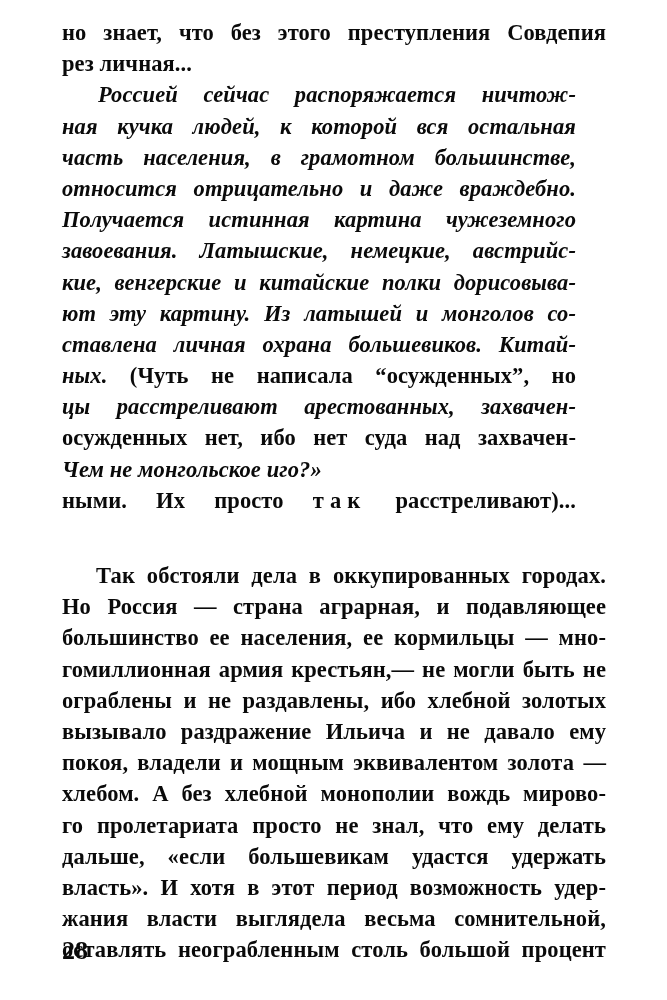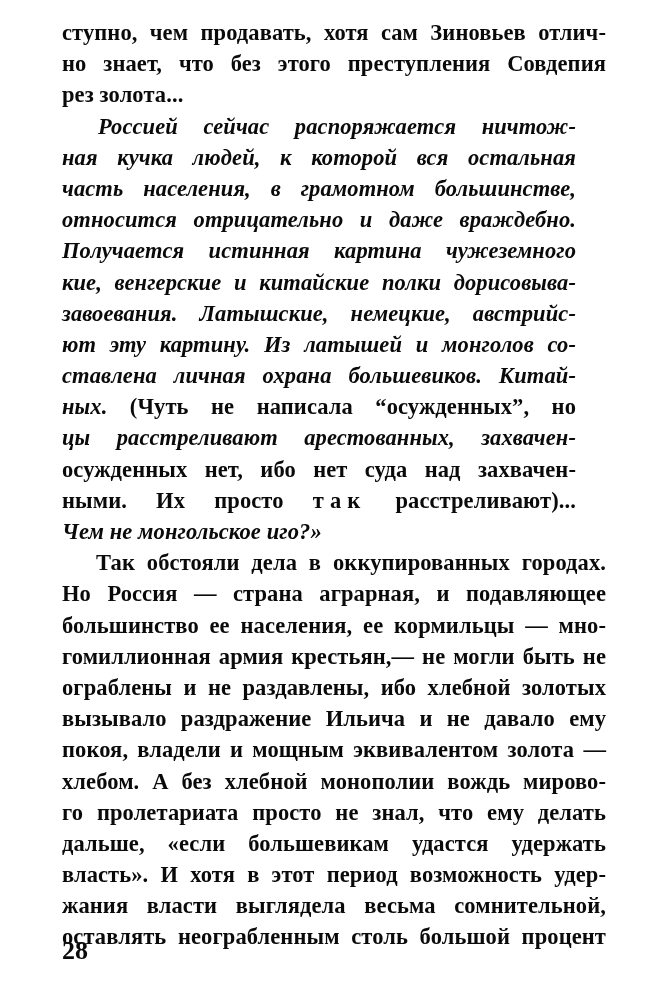--- a/index.html
+++ b/index.html
@@ -30,20 +30,21 @@
     text-align: justify;
     text-align-last: justify;
     font-weight: bold;
     letter-spacing: 0.1px;
   }
   .line.last {
     text-align-last: left;
   }
   .line.indent {
     padding-left: 34px;
+    margin-top: 44px;
   }
   .quote .line {
     width: 514px;
   }
   .quote .line.first {
     padding-left: 36px;
     width: 478px;
   }
   .it {
     font-style: italic;
@@ -62,40 +63,39 @@
     font-weight: bold;
     line-height: 30px;
   }
 </style>
 </head>
 <body>
 
 <div class="page">
 
   <div>
-    <span class="line">ступно, чем продавать, хотя сам Зиновьев отлич-</span>
     <span class="line">но знает, что без этого преступления Совдепия</span>
-    <span class="line last">рез золота...</span>
+    <span class="line last">рез личная...</span>
   </div>
 
   <div class="quote">
     <span class="line it first">Россией сейчас распоряжается ничтож-</span>
     <span class="line it">ная кучка людей, к которой вся остальная</span>
     <span class="line it">часть населения, в грамотном большинстве,</span>
     <span class="line it">относится отрицательно и даже враждебно.</span>
     <span class="line it">Получается истинная картина чужеземного</span>
+    <span class="line it">завоевания. Латышские, немецкие, австрийс-</span>
     <span class="line it">кие, венгерские и китайские полки дорисовыва-</span>
-    <span class="line it">завоевания. Латышские, немецкие, австрийс-</span>
     <span class="line it">ют эту картину. Из латышей и монголов со-</span>
     <span class="line it">ставлена личная охрана большевиков. Китай-</span>
     <span class="line"><span class="it">ных.</span><span class="rom"> (Чуть не написала “осужденных”, но</span></span>
     <span class="line it">цы расстреливают арестованных, захвачен-</span>
     <span class="line">осужденных нет, ибо нет суда над захвачен-</span>
+    <span class="line it last">Чем не монгольское иго?»</span>
     <span class="line"><span>ными. Их просто </span><span class="spaced">так</span><span> расстреливают)...</span></span>
-    <span class="line it last">Чем не монгольское иго?»</span>
   </div>
 
   <div>
     <span class="line indent">Так обстояли дела в оккупированных городах.</span>
     <span class="line">Но Россия — страна аграрная, и подавляющее</span>
     <span class="line">большинство ее населения, ее кормильцы — мно-</span>
     <span class="line">гомиллионная армия крестьян,— не могли быть не</span>
     <span class="line">ограблены и не раздавлены, ибо хлебной золотых</span>
     <span class="line">вызывало раздражение Ильича и не давало ему</span>
     <span class="line">покоя, владели и мощным эквивалентом золота —</span>

